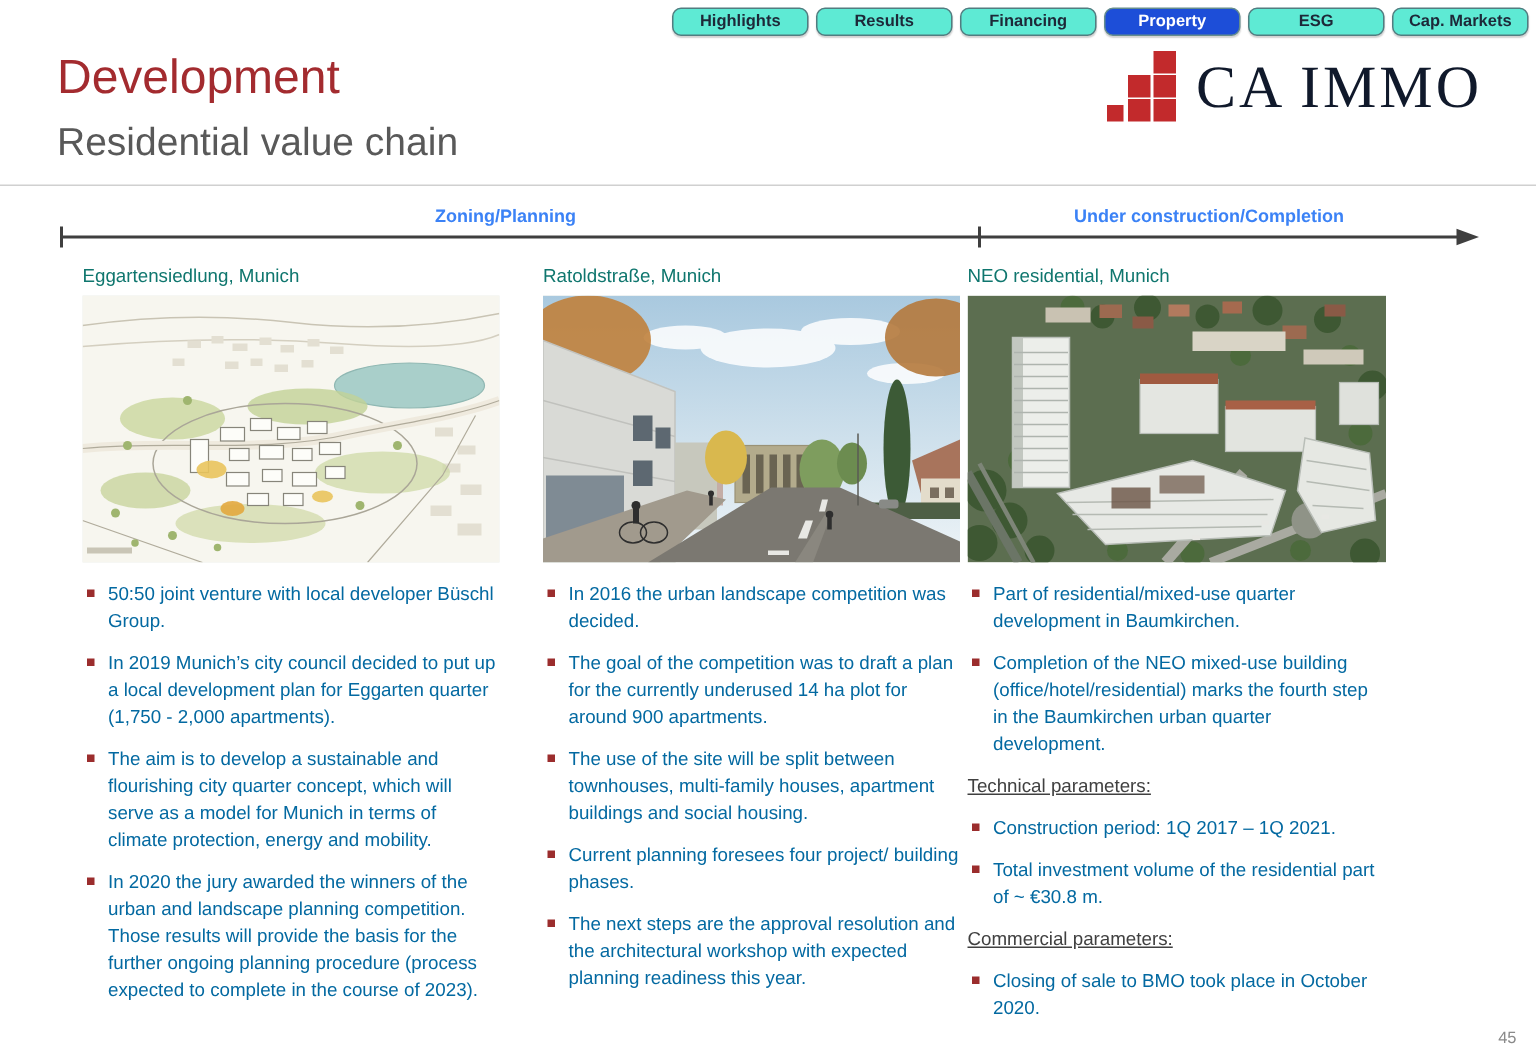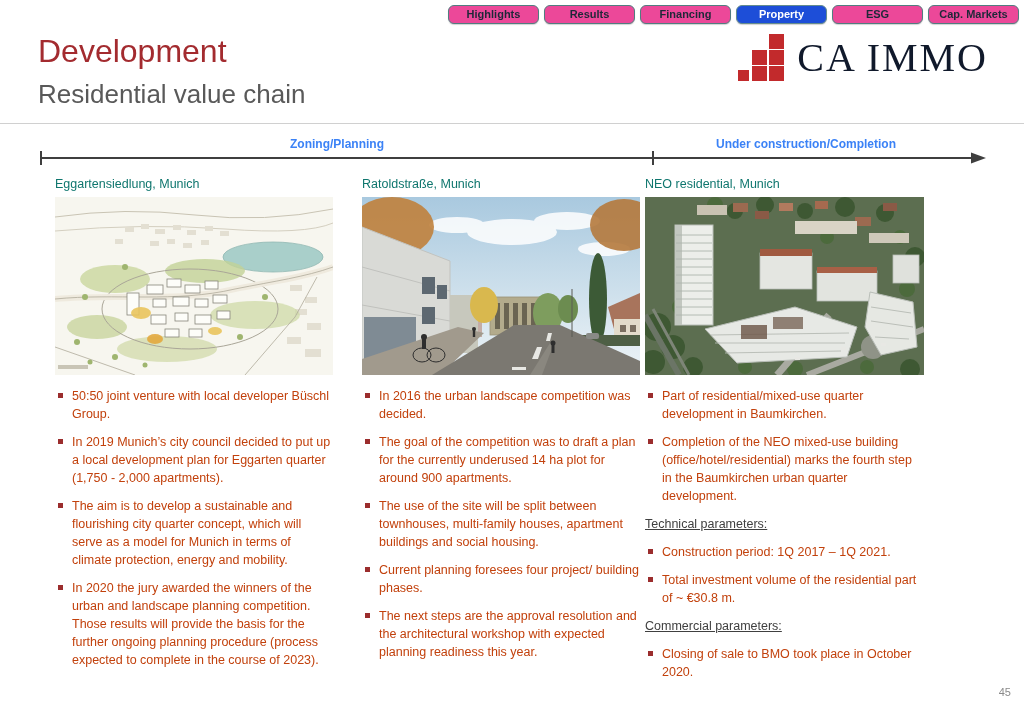--- a/index.html
+++ b/index.html
@@ -1,21 +1,21 @@
 <!DOCTYPE html>
 <html><head>
 <meta charset="utf-8">
 <style>
   html,body{margin:0;padding:0;background:#ffffff;}
   .slide{position:relative;width:1024px;height:709px;background:#fff;font-family:"Liberation Sans",sans-serif;overflow:hidden;}
 
   
   .tab-bar{position:absolute;top:5px;right:5px;display:flex;gap:5px;}
   .tab{width:91px;height:19px;line-height:17px;text-align:center;font-size:11px;font-weight:bold;
-       color:#1d2838;background:#ec4899;border:1px solid #517d80;border-radius:6px;box-sizing:border-box;
+       color:#1d2838;background:#5eead4;border:1px solid #517d80;border-radius:6px;box-sizing:border-box;
        box-shadow:0 1px 1px rgba(0,0,0,0.18);cursor:pointer;white-space:nowrap;}
   .tab.active{background:#1d4ed8;color:#fff;border-color:#648c8d;}
 
   
   .title{position:absolute;left:38px;top:33px;font-size:32px;font-weight:normal;color:#a32b2f;}
   .subtitle{position:absolute;left:38px;top:79px;font-size:26px;color:#595959;}
   .logo{position:absolute;top:33px;right:36px;display:flex;align-items:flex-start;gap:12px;}
   .logo-text{font-family:"Liberation Serif",serif;font-size:40px;color:#10192b;letter-spacing:2px;line-height:50px;}
   .divider{position:absolute;left:0;right:0;top:123px;height:1px;background:#d0d0d0;}
 
@@ -23,21 +23,21 @@
   .timeline-svg{position:absolute;left:0;top:132px;}
   .phase-label{position:absolute;top:137px;font-size:12px;font-weight:bold;color:#3b82f6;transform:translateX(-50%);white-space:nowrap;}
   .phase-1{left:337px;} .phase-2{left:806px;}
 
   
   .col{position:absolute;top:177px;width:278px;}
   .col-1{left:55px;} .col-2{left:362px;} .col-3{left:645px;width:279px;}
   .col-title{font-size:12.5px;color:#0f766e;height:14px;margin-bottom:6px;}
   .col-image{width:100%;height:178px;overflow:hidden;background:#eef0ec;line-height:0;}
   .col-content{margin-top:12px;}
-  .bullet-item{display:flex;margin-bottom:10px;font-size:12.5px;line-height:18px;color:#c2410c;}
+  .bullet-item{display:flex;margin-bottom:10px;font-size:12.5px;line-height:18px;color:#0369a1;}
   .bullet-marker{flex:none;width:5px;height:5px;background:#9b2d2d;margin:6px 9px 0 3px;}
   .bullet-text{flex:1;}
   .param-heading{font-size:12.5px;line-height:18px;color:#404040;text-decoration:underline;margin:2px 0 10px 0;}
 
   .page-number{position:absolute;right:13px;bottom:11px;font-size:11px;color:#8a8a8a;}
 </style>
 </head>
 <body>
 
 <div class="slide">

